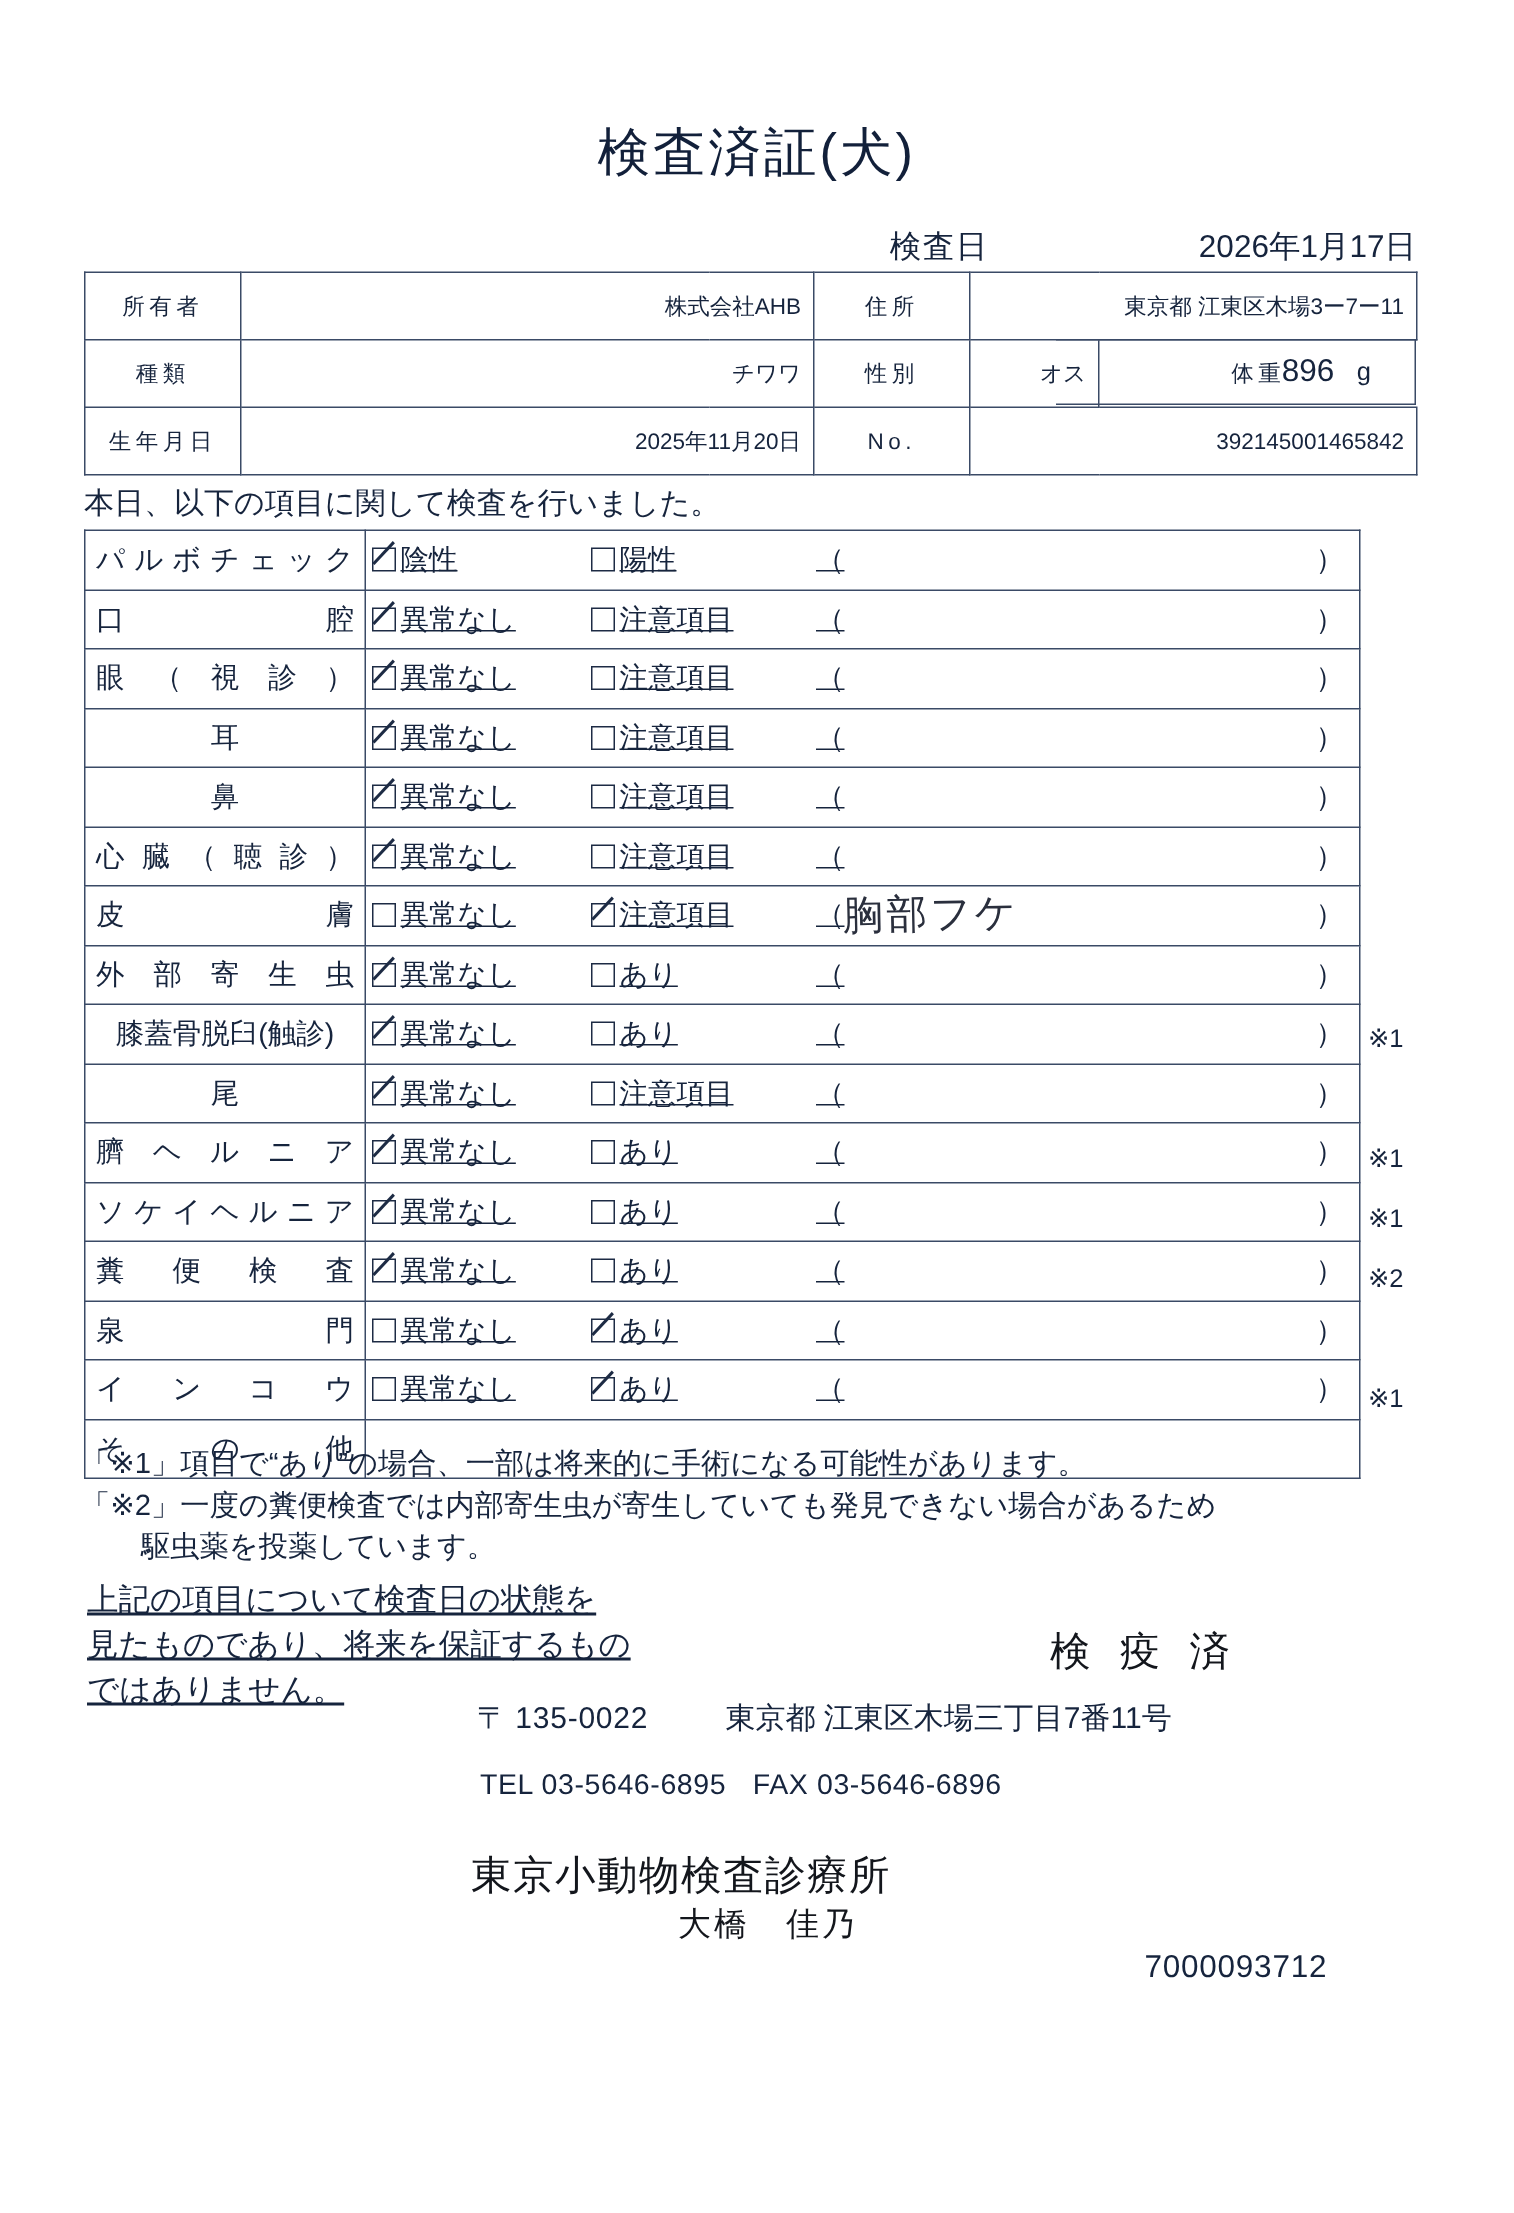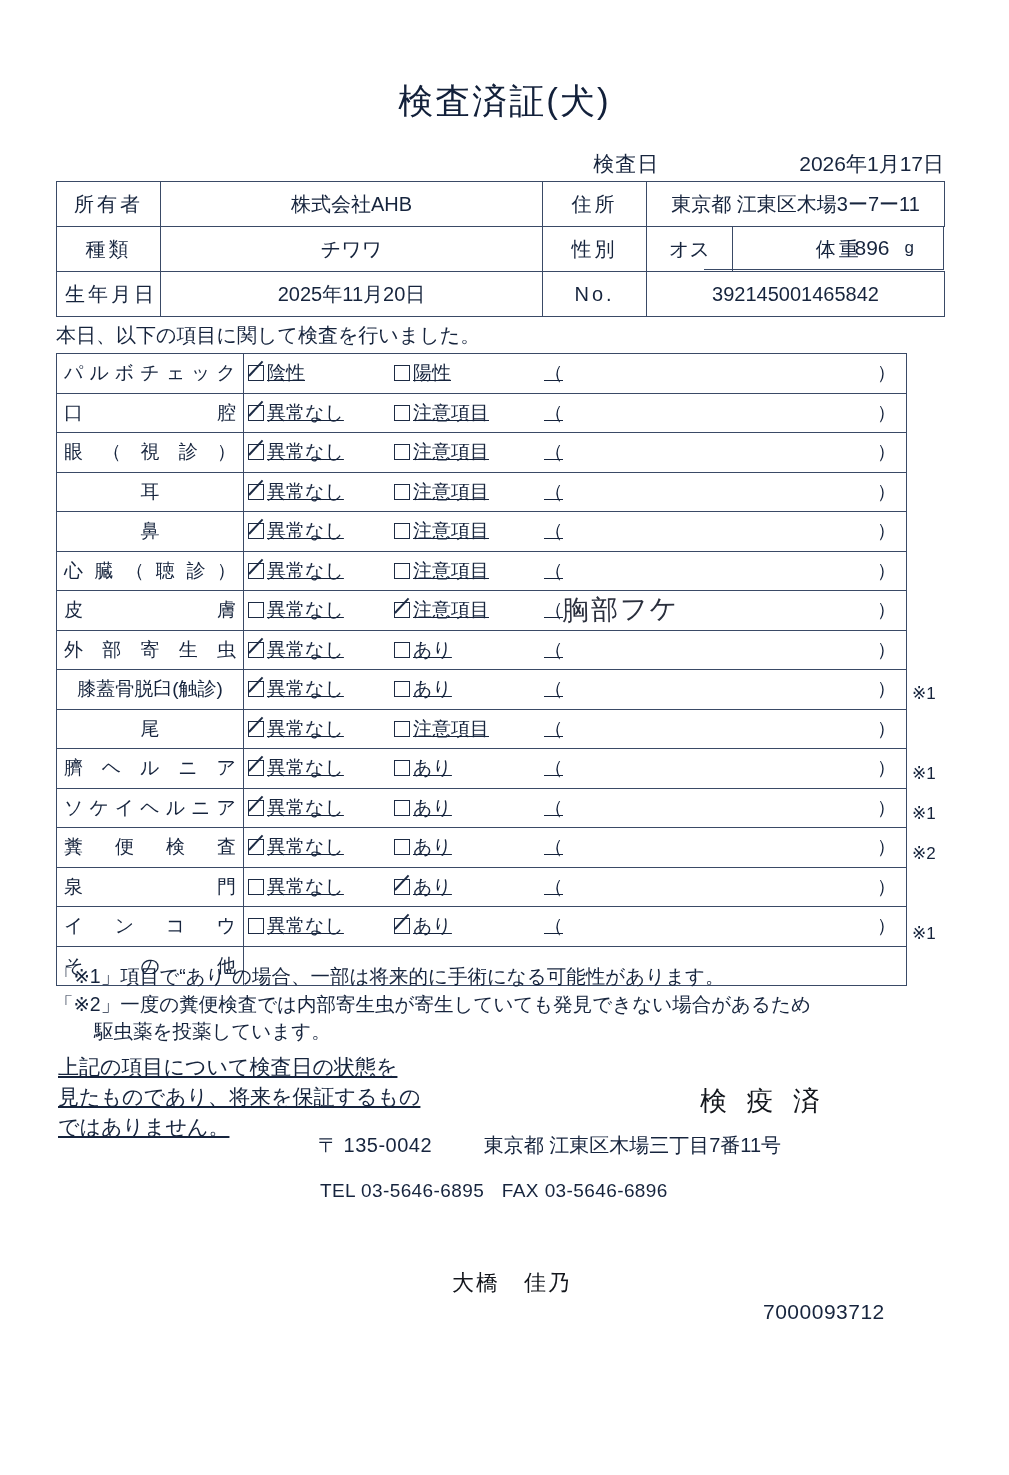--- a/index.html
+++ b/index.html
@@ -54,31 +54,31 @@
     position: absolute;
     left: 56px;
     top: 181px;
     width: 888px;
     border-collapse: collapse;
     table-layout: fixed;
   }
   .hdr td {
     border: 1.5px solid #3a4a66;
     height: 44px;
-    font-size: 20px;
+    font-size: 15px;
     padding: 0 8px;
     color: #16243d;
     vertical-align: middle;
   }
   .lbl {
     text-align: center;
     letter-spacing: 3px;
     white-space: nowrap;
   }
-  .val { text-align: center; }
+  .val { text-align: right; }
   .unit { font-size: 17px; padding-left: 2px; }
 
   
   .lead {
     position: absolute;
     left: 56px;
     top: 322px;
     font-size: 20px;
     color: #16243d;
   }
@@ -607,25 +607,26 @@
   <div class="disclaimer">
     <div>上記の項目について検査日の状態を</div>
     <div>見たものであり、将来を保証するもの</div>
     <div>ではありません。</div>
   </div>
 
   <div class="stamp">検 疫 済</div>
 
   <div class="postal">
     <span class="zip-mark">〒</span>
-    <span class="zip">135-0042</span>
+    <span class="zip">135-0022</span>
     <span class="addr">東京都 江東区木場三丁目7番11号</span>
   </div>
 
   <div class="tel">
     <span>TEL 03-5646-6895</span>
     <span class="fax">FAX 03-5646-6896</span>
   </div>
 
+  <div class="clinic">東京小動物検査診療所</div>
   <div class="vet">大橋　佳乃</div>
   <div class="docnum">7000093712</div>
 
 </div>
 
 </body></html>

